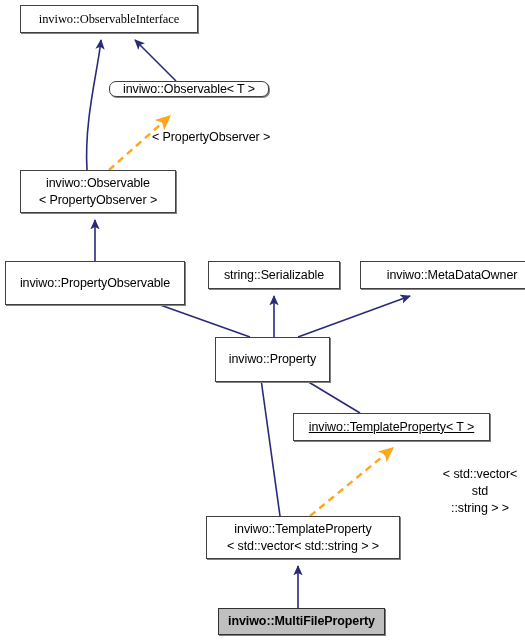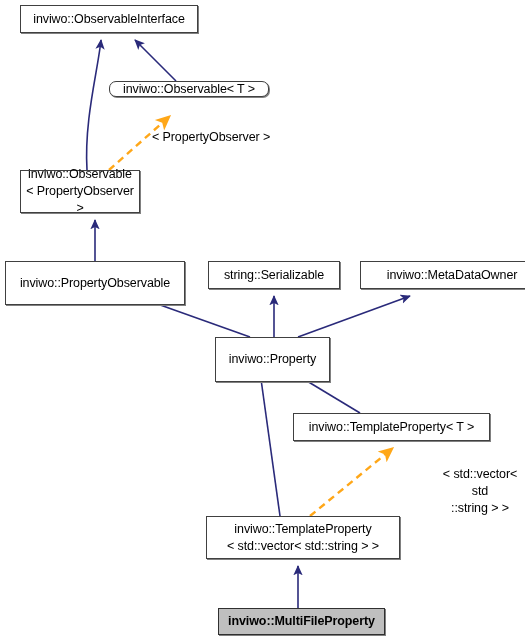--- a/index.html
+++ b/index.html
@@ -44,29 +44,29 @@
         <path d="M 250,337 L 135,296" fill="none" stroke="#2a2a7a" stroke-width="1.6" marker-end="url(#arrow-inherit)"></path>
         <path d="M 274,337 L 274,296" fill="none" stroke="#2a2a7a" stroke-width="1.6" marker-end="url(#arrow-inherit)"></path>
         <path d="M 298,337 L 410,296" fill="none" stroke="#2a2a7a" stroke-width="1.6" marker-end="url(#arrow-inherit)"></path>
         <path d="M 280,516 L 260,372" fill="none" stroke="#2a2a7a" stroke-width="1.6" marker-end="url(#arrow-inherit)"></path>
         <path d="M 360,413 L 292,372" fill="none" stroke="#2a2a7a" stroke-width="1.6" marker-end="url(#arrow-inherit)"></path>
         <path d="M 310,516 L 393,448" fill="none" stroke="#ffa718" stroke-width="2.4" stroke-dasharray="7,5" marker-end="url(#arrow-instantiate)"></path>
         <path d="M 298,608 L 298,566" fill="none" stroke="#2a2a7a" stroke-width="1.6" marker-end="url(#arrow-inherit)"></path>
       </g>
   </svg>
   <div id="node-layer">
-      <div class="node" style="left: 20px; top: 5px; width: 178px; height: 28px;">inviwo::ObservableInterface</div>
+      <div class="node" style="left: 20px; top: 5px; width: 178px; height: 28px; font-family: Liberation Serif, serif;">inviwo::ObservableInterface</div>
       <div class="node" style="left: 109px; top: 81px; width: 160px; height: 16px; border-radius: 7px;">inviwo::Observable&lt; T &gt;</div>
-      <div class="node" style="left: 20px; top: 170px; width: 120px; height: 43px;">inviwo::Observable
+      <div class="node" style="left: 20px; top: 170px; width: 156px; height: 43px;">inviwo::Observable
 &lt; PropertyObserver &gt;</div>
       <div class="node" style="left: 5px; top: 261px; width: 180px; height: 44px;">inviwo::PropertyObservable</div>
       <div class="node" style="left: 208px; top: 261px; width: 132px; height: 28px;">string::Serializable</div>
       <div class="node" style="left: 360px; top: 261px; width: 184px; height: 28px;">inviwo::MetaDataOwner</div>
       <div class="node" style="left: 215px; top: 337px; width: 115px; height: 45px;">inviwo::Property</div>
-      <div class="node" style="left: 293px; top: 413px; width: 197px; height: 28px;">inviwo::TemplateProperty&lt; T &gt;</div>
+      <div class="node" style="left: 293px; top: 413px; width: 197px; height: 28px; text-decoration: underline;">inviwo::TemplateProperty&lt; T &gt;</div>
       <div class="node" style="left: 206px; top: 516px; width: 194px; height: 43px;">inviwo::TemplateProperty
 &lt; std::vector&lt; std::string &gt; &gt;</div>
       <div class="node highlight" style="left: 218px; top: 608px; width: 167px; height: 27px;">inviwo::MultiFileProperty</div>
     </div>
   <div id="label-layer">
       <div class="edge-label" style="left: 152px; top: 129px;">&lt; PropertyObserver &gt;</div>
       <div class="edge-label" style="left: 435px; top: 466px;">&lt; std::vector&lt; std
 ::string &gt; &gt;</div>
     </div>
 </div>

